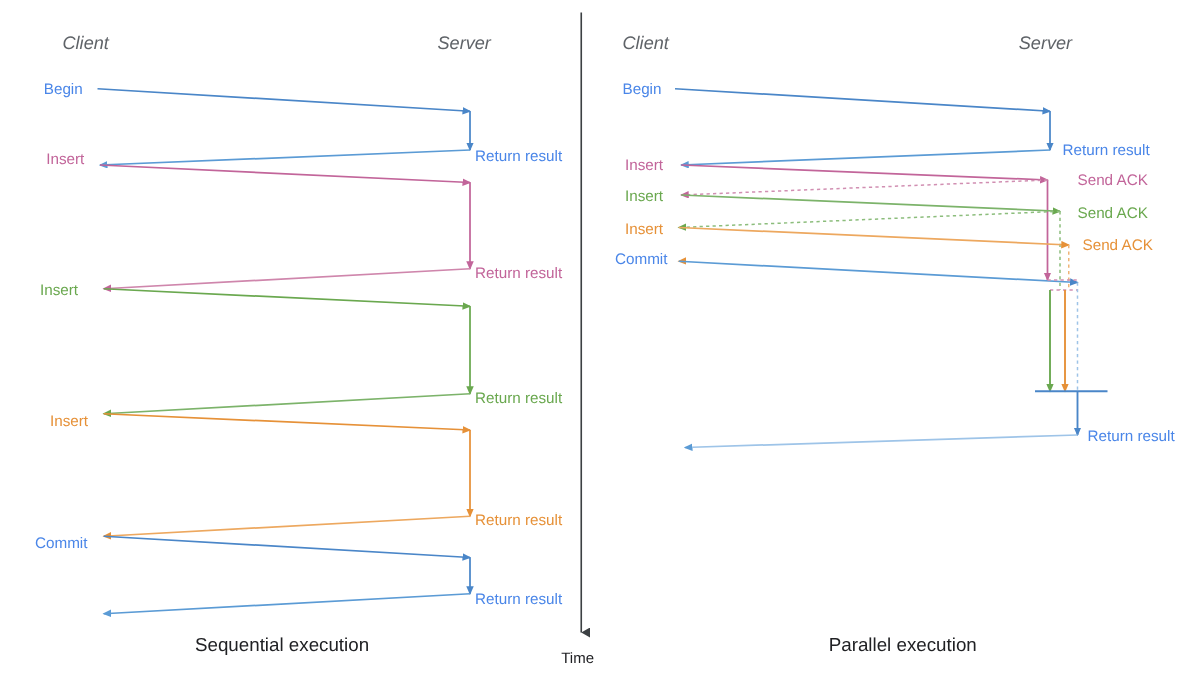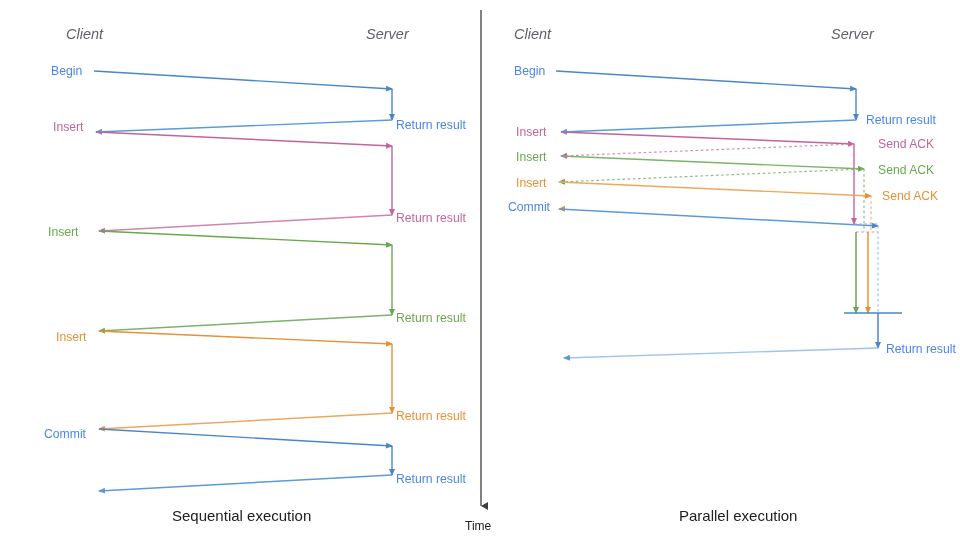--- a/index.html
+++ b/index.html
@@ -11,21 +11,21 @@
   body {
     width: 960px;
     height: 540px;
     position: relative;
     overflow: hidden;
     font-family: "Liberation Sans", sans-serif;
     -webkit-font-smoothing: antialiased;
   }
   #stage {
     position: absolute;
-    left: 16px;
+    left: 0;
     top: 0;
     width: 927px;
     height: 540px;
   }
   svg#diagram {
     position: absolute;
     left: 0;
     top: 0;
     width: 960px;
     height: 540px;

